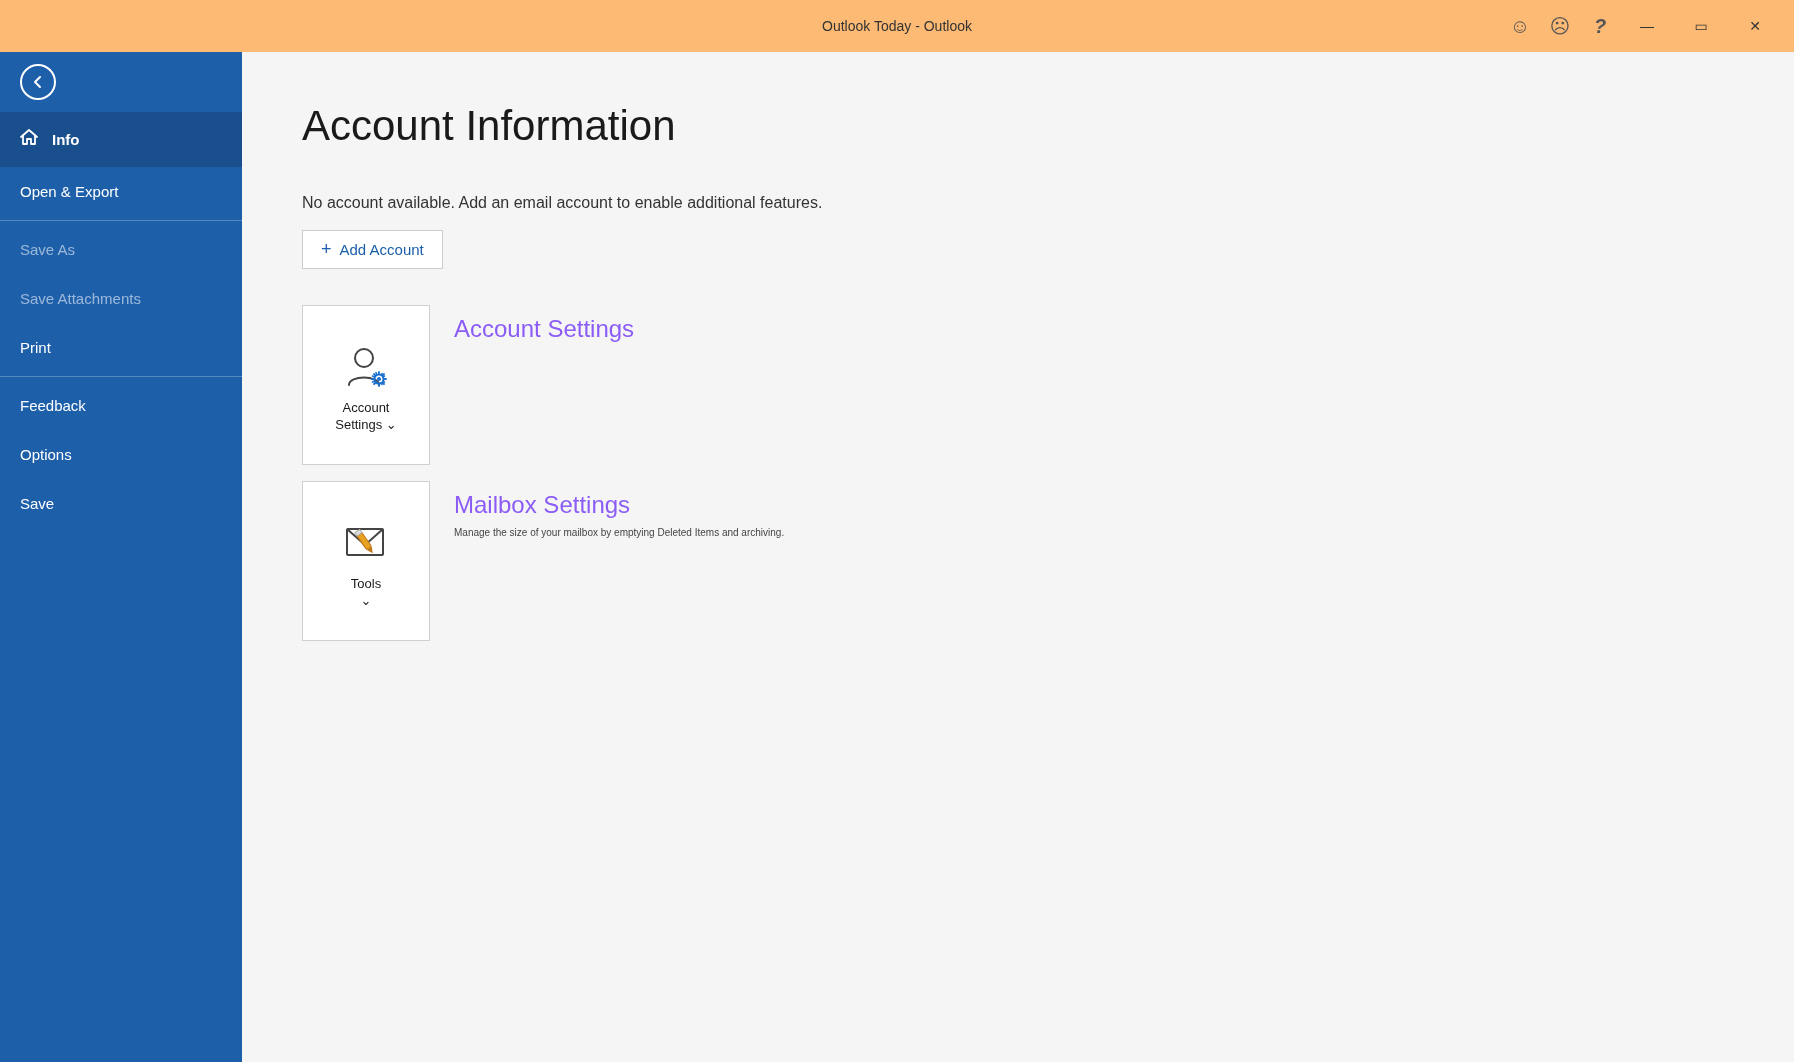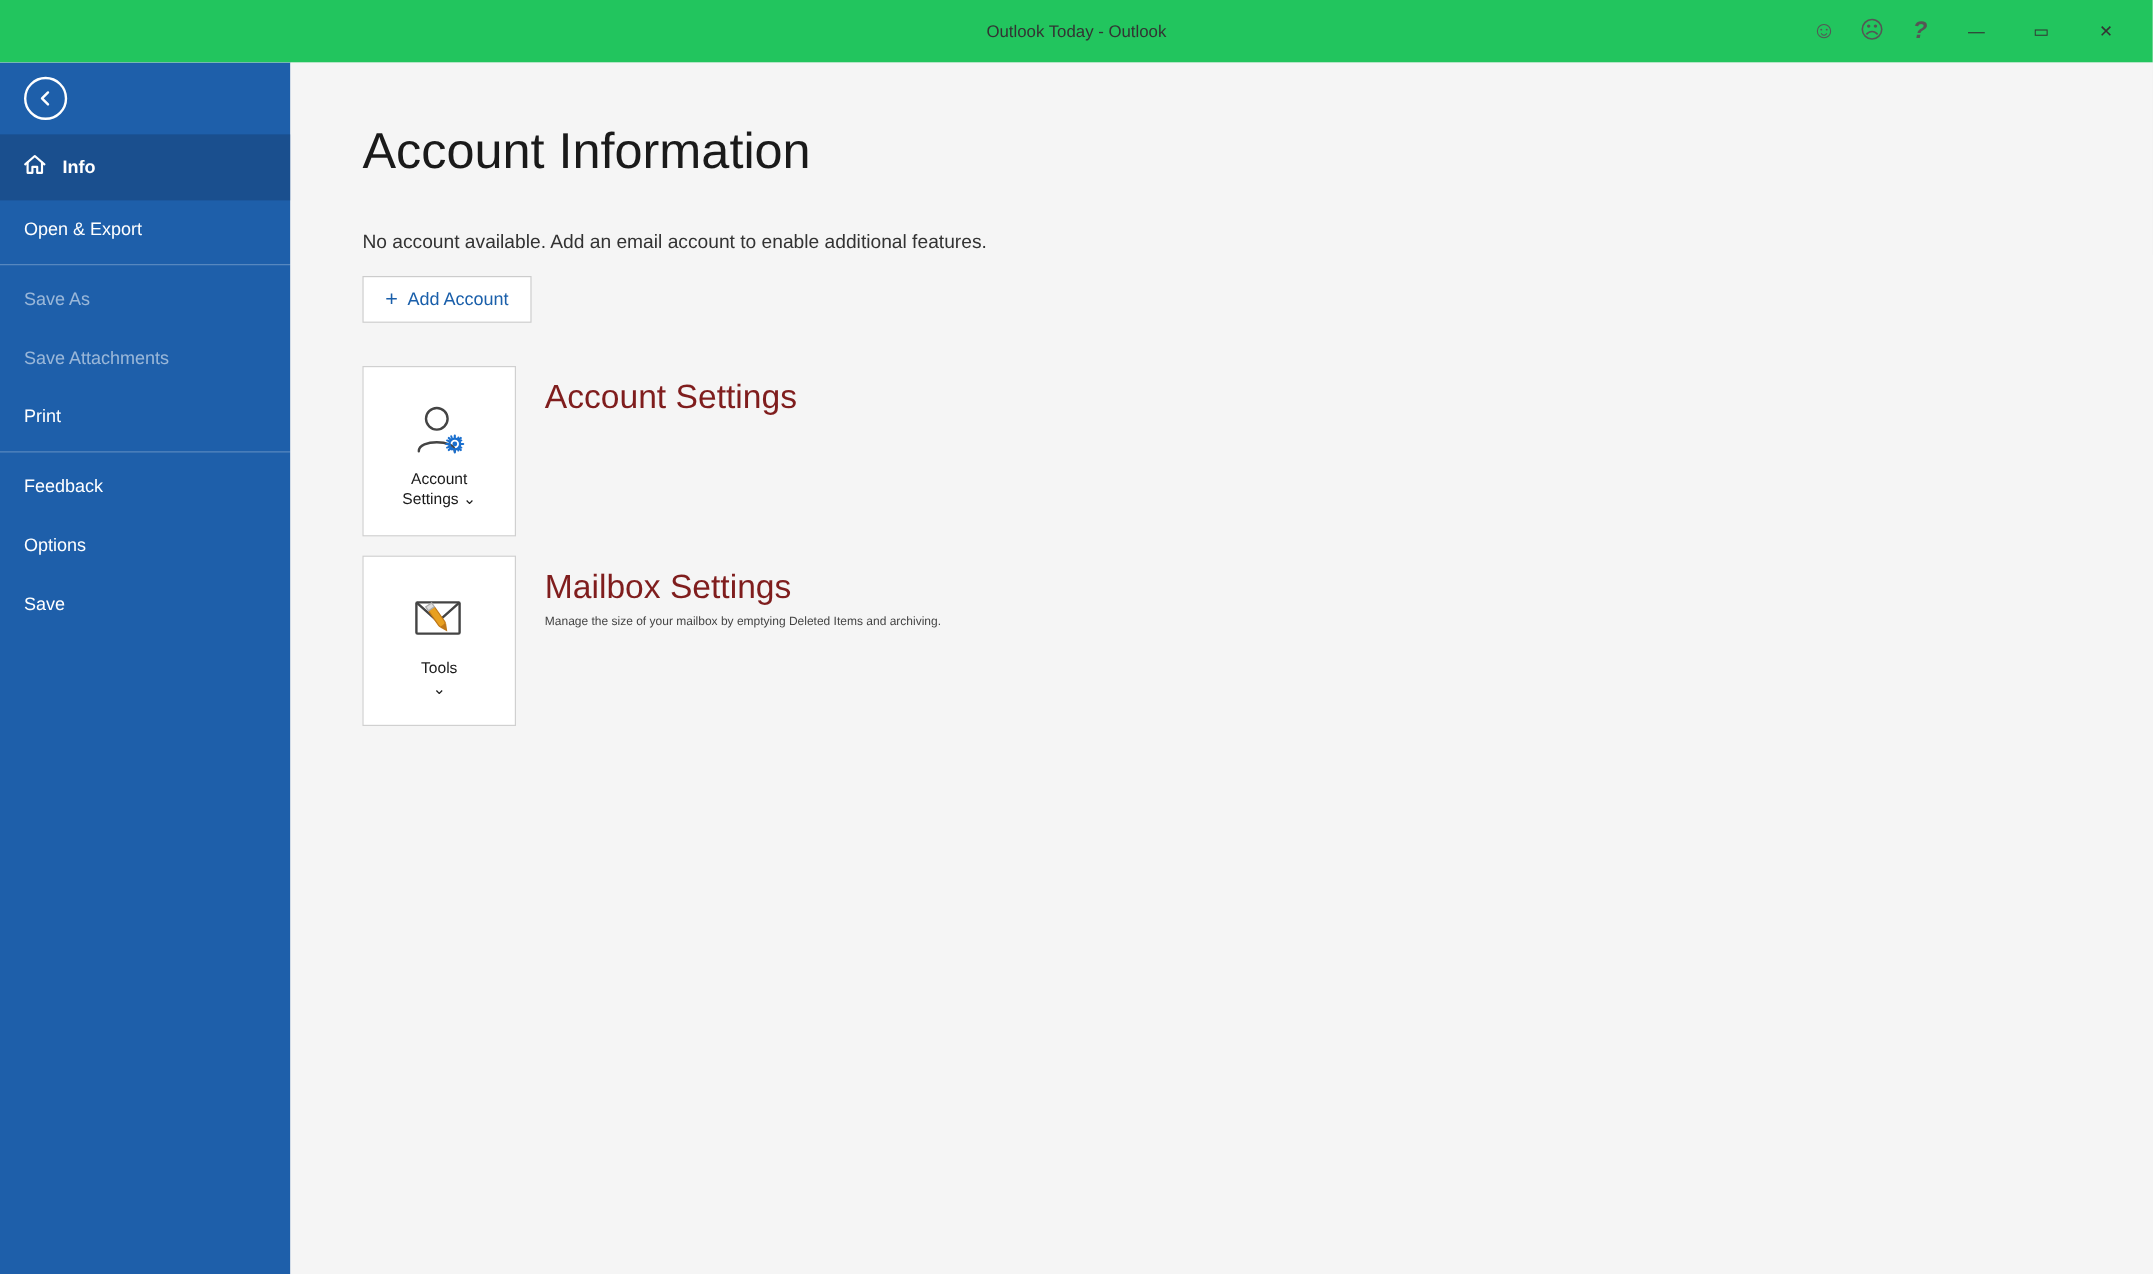--- a/index.html
+++ b/index.html
@@ -9,21 +9,21 @@
       height: 1062px;
       overflow: hidden;
       display: flex;
       flex-direction: column;
       background: #f0f0f0;
     }
 
     
     .title-bar {
       height: 52px;
-      background: #22c55e;
+      background: #fdba74;
       display: flex;
       align-items: center;
       justify-content: space-between;
       padding: 0 16px;
       flex-shrink: 0;
     }
     .title-bar-center {
       position: absolute;
       left: 50%;
       transform: translateX(-50%);
@@ -161,21 +161,21 @@
     
     .card-row {
       display: flex;
       align-items: flex-start;
       gap: 0;
       margin-bottom: 16px;
     }
 
     .card-box {
       width: 128px;
-      height: 142px;
+      height: 160px;
       background: white;
       border: 1px solid #d0d0d0;
       display: flex;
       flex-direction: column;
       align-items: center;
       justify-content: center;
       cursor: pointer;
       flex-shrink: 0;
       padding: 12px 8px 8px;
     }
@@ -194,23 +194,23 @@
       line-height: 1.3;
     }
 
     .card-info {
       padding: 10px 24px;
       display: flex;
       flex-direction: column;
       justify-content: flex-start;
     }
     .card-info-title {
-      font-size: 28px;
+      font-size: 24px;
       font-weight: 400;
-      color: #7f1d1d;
+      color: #8b5cf6;
       margin-bottom: 8px;
     }
     .card-info-desc {
       font-size: 10px;
       color: #444;
     }
 
     
     svg {
       overflow: visible;

